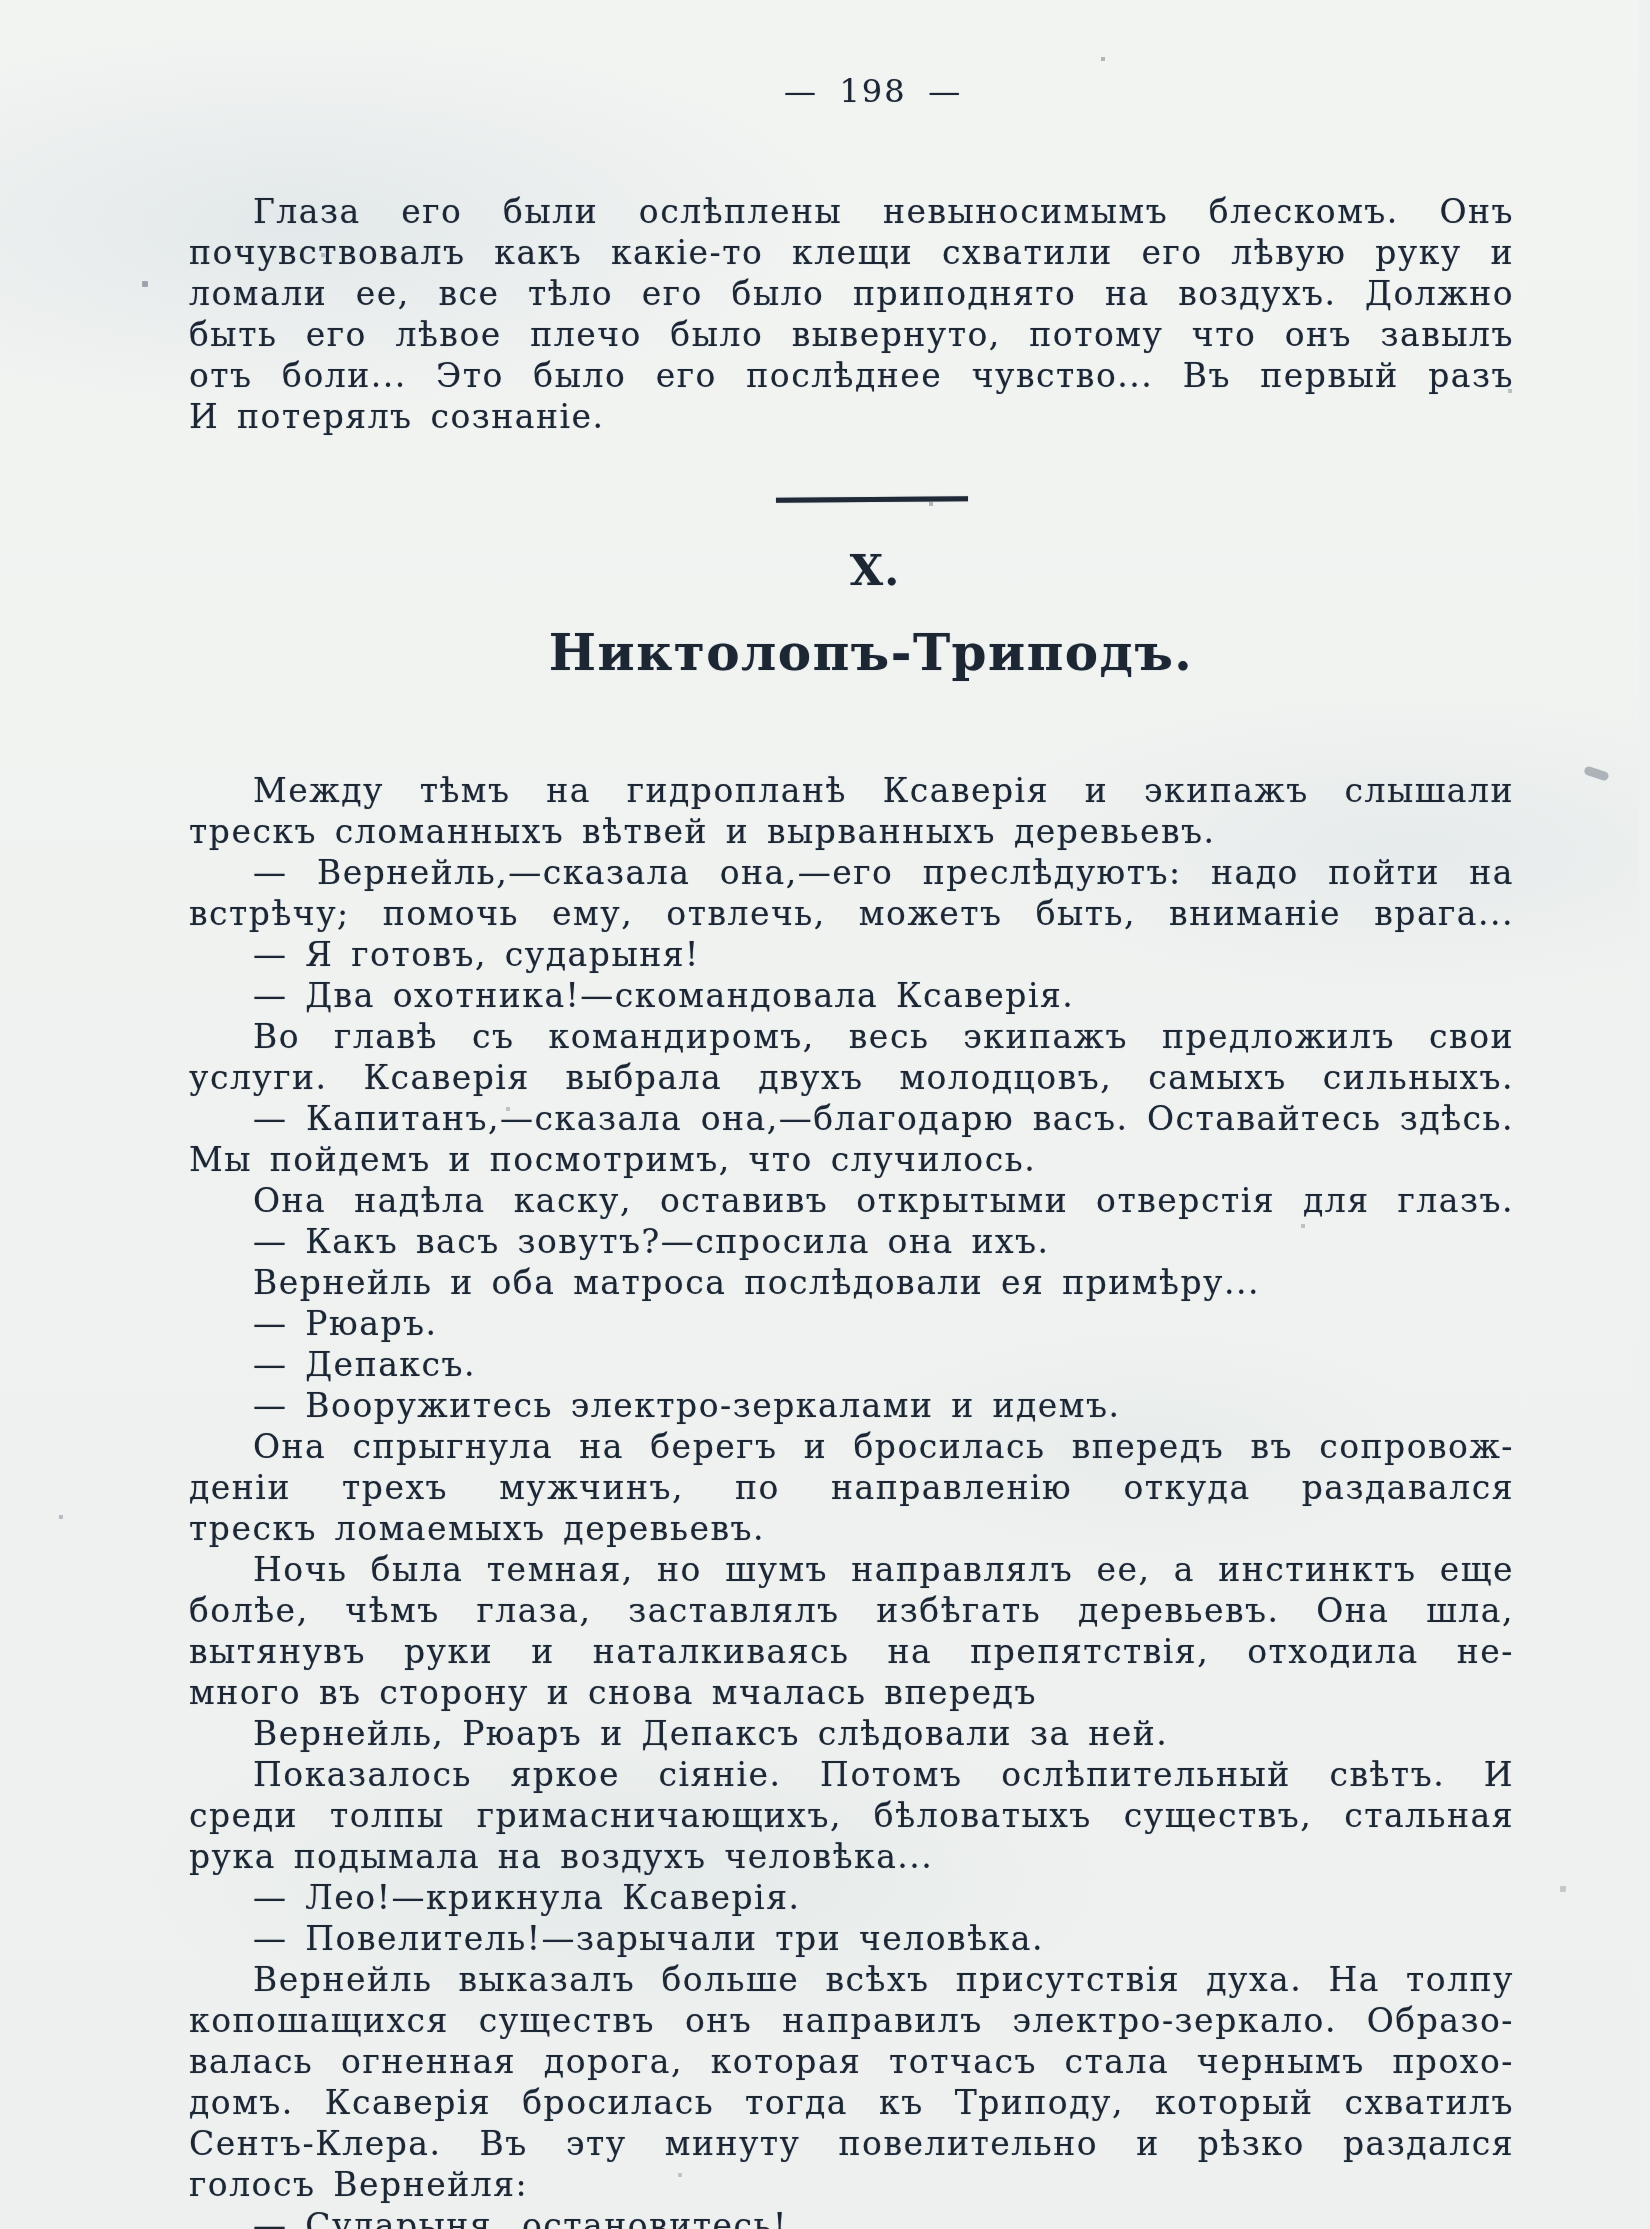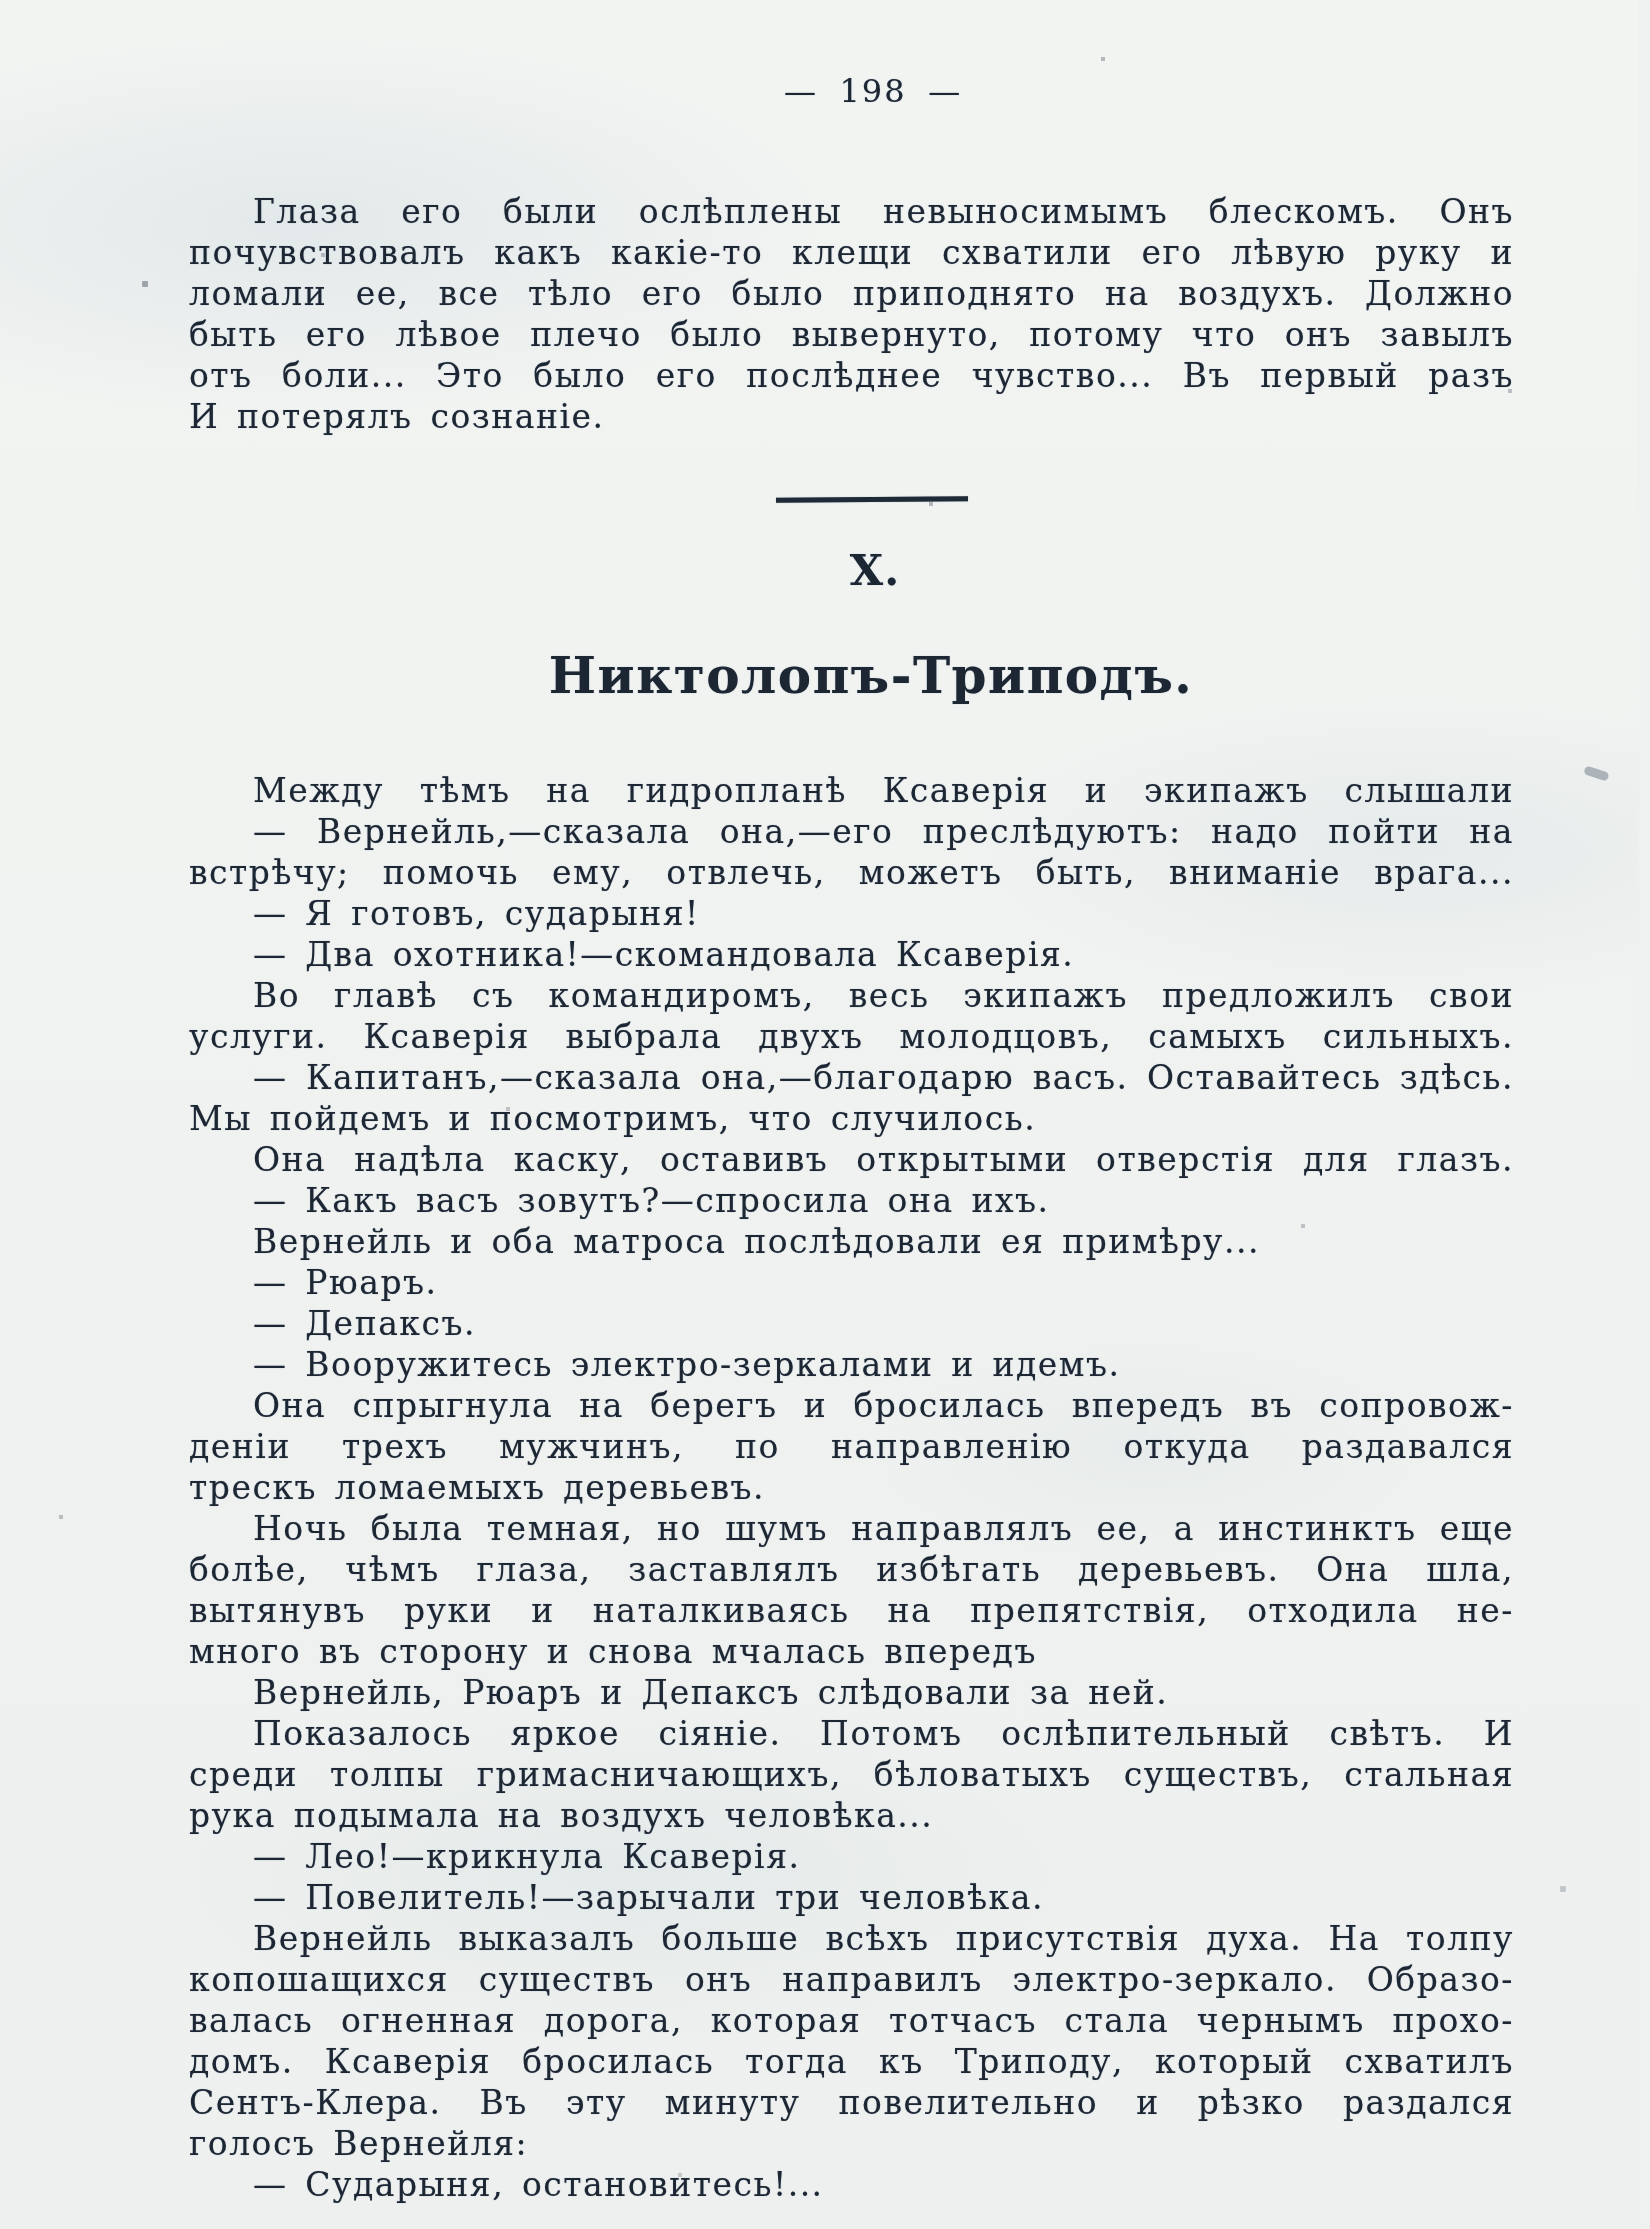--- a/index.html
+++ b/index.html
@@ -42,21 +42,21 @@
     position:absolute;top:497px;left:776px;width:192px;height:4.9px;
     background:#202a36;transform:rotate(-0.4deg);
     box-shadow:0 0 1px rgba(35,60,105,.5);
   }
   .chap-num{
     position:absolute;top:545px;left:875px;transform:translateX(-50%);
     font-size:43px;font-weight:bold;letter-spacing:1px;
   }
   .chap-title{
     position:absolute;top:623px;left:871px;transform:translateX(-50%);
-    font-size:50px;font-weight:bold;letter-spacing:1.5px;white-space:nowrap;margin-top:23px;
+    font-size:50px;font-weight:bold;letter-spacing:1.5px;white-space:nowrap;
   }
   .specks{
     position:absolute;left:0;top:0;width:1.9px;height:1.9px;
     box-shadow:
       144px 283px 0 1.9px rgba(60,70,90,.45),
       1102px 58px 0 1px rgba(60,70,90,.35),
       322px 254px 0 1px rgba(60,70,90,.3),
       930px 503px 0 1px rgba(60,70,90,.35),
       1302px 1225px 0 1px rgba(60,70,90,.28),
       507px 1108px 0 1px rgba(60,70,90,.28),
@@ -86,20 +86,21 @@
     <div class="line end">И потерялъ сознаніе.</div>
   </div>
 
   <div class="divider"></div>
 
   <div class="chap-num txt">X.</div>
   <div class="chap-title txt">Никтолопъ-Триподъ.</div>
 
   <div class="column bodytext txt">
     <div class="line indent">Между тѣмъ на гидропланѣ Ксаверія и экипажъ слышали</div>
+    <div class="line end">трескъ сломанныхъ вѣтвей и вырванныхъ деревьевъ.</div>
     <div class="line indent">— Вернейль,—сказала она,—его преслѣдуютъ: надо пойти на</div>
     <div class="line">встрѣчу; помочь ему, отвлечь, можетъ быть, вниманіе врага...</div>
     <div class="line indent end">— Я готовъ, сударыня!</div>
     <div class="line indent end">— Два охотника!—скомандовала Ксаверія.</div>
     <div class="line indent">Во главѣ съ командиромъ, весь экипажъ предложилъ свои</div>
     <div class="line">услуги. Ксаверія выбрала двухъ молодцовъ, самыхъ сильныхъ.</div>
     <div class="line indent">— Капитанъ,—сказала она,—благодарю васъ. Оставайтесь здѣсь.</div>
     <div class="line end">Мы пойдемъ и посмотримъ, что случилось.</div>
     <div class="line indent">Она надѣла каску, оставивъ открытыми отверстія для глазъ.</div>
     <div class="line indent end">— Какъ васъ зовутъ?—спросила она ихъ.</div>

